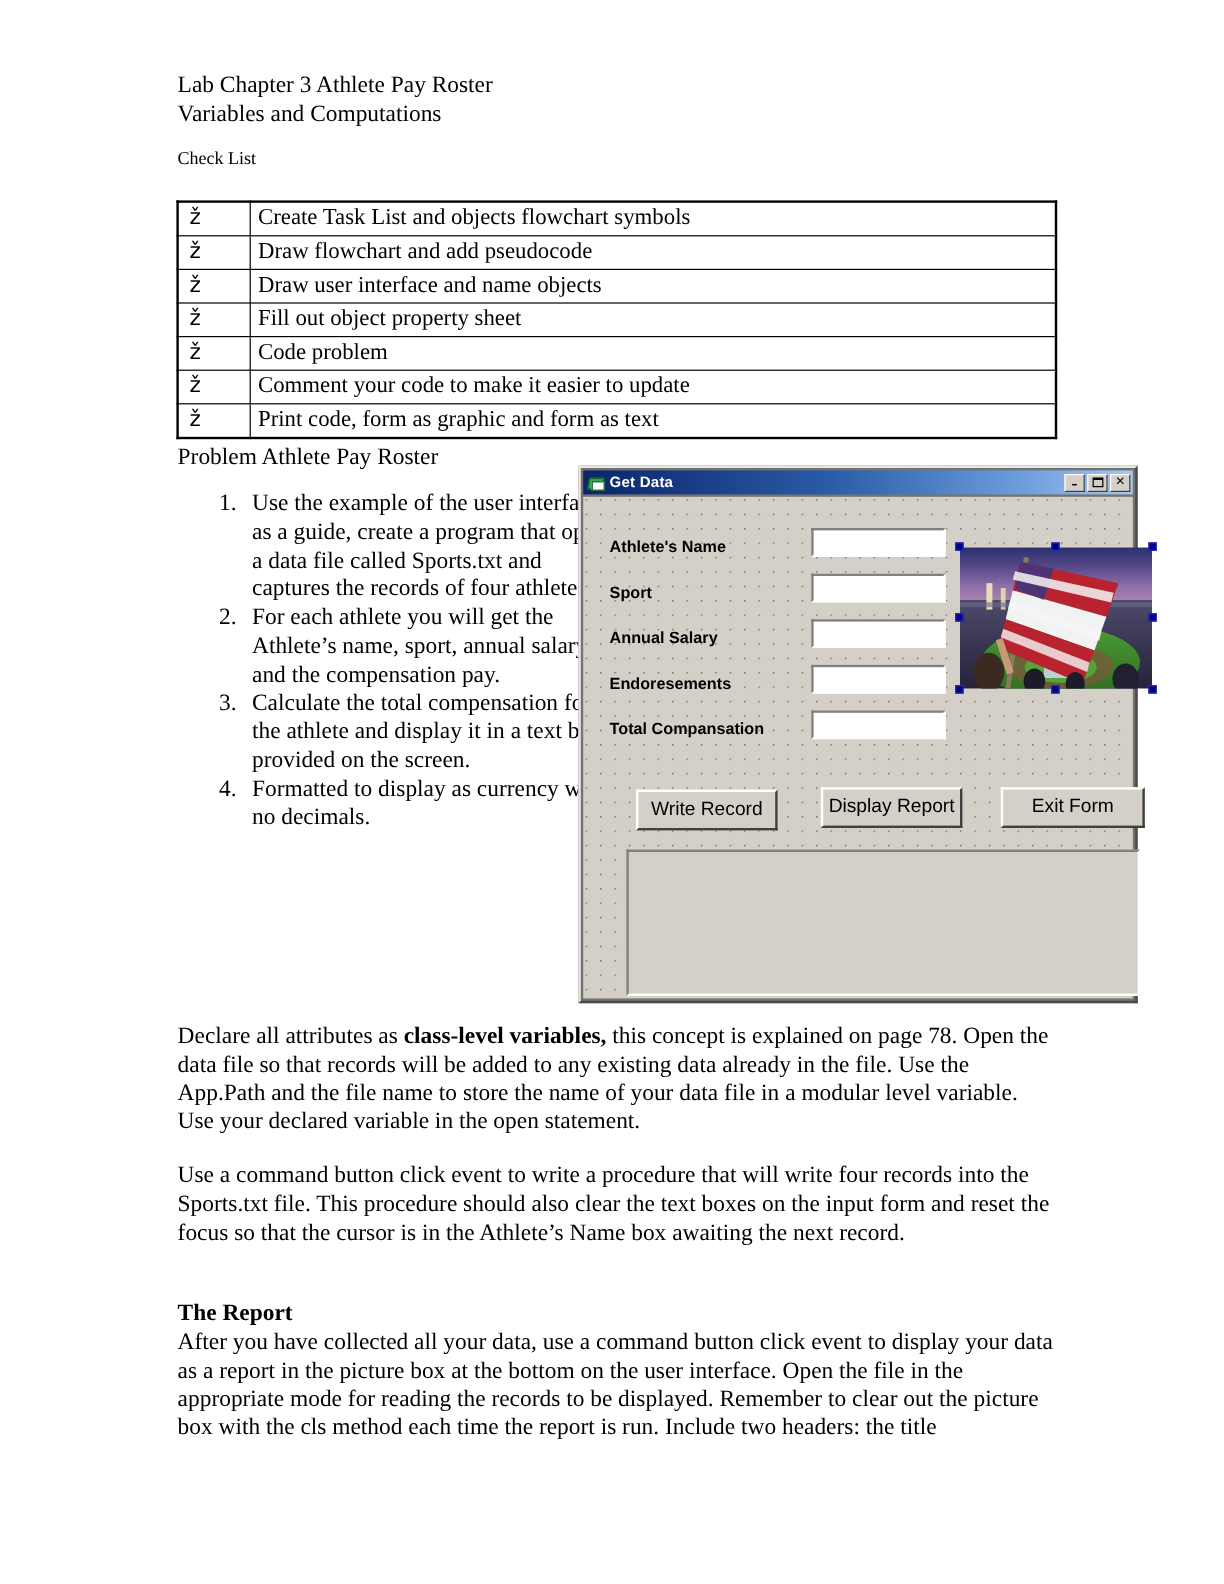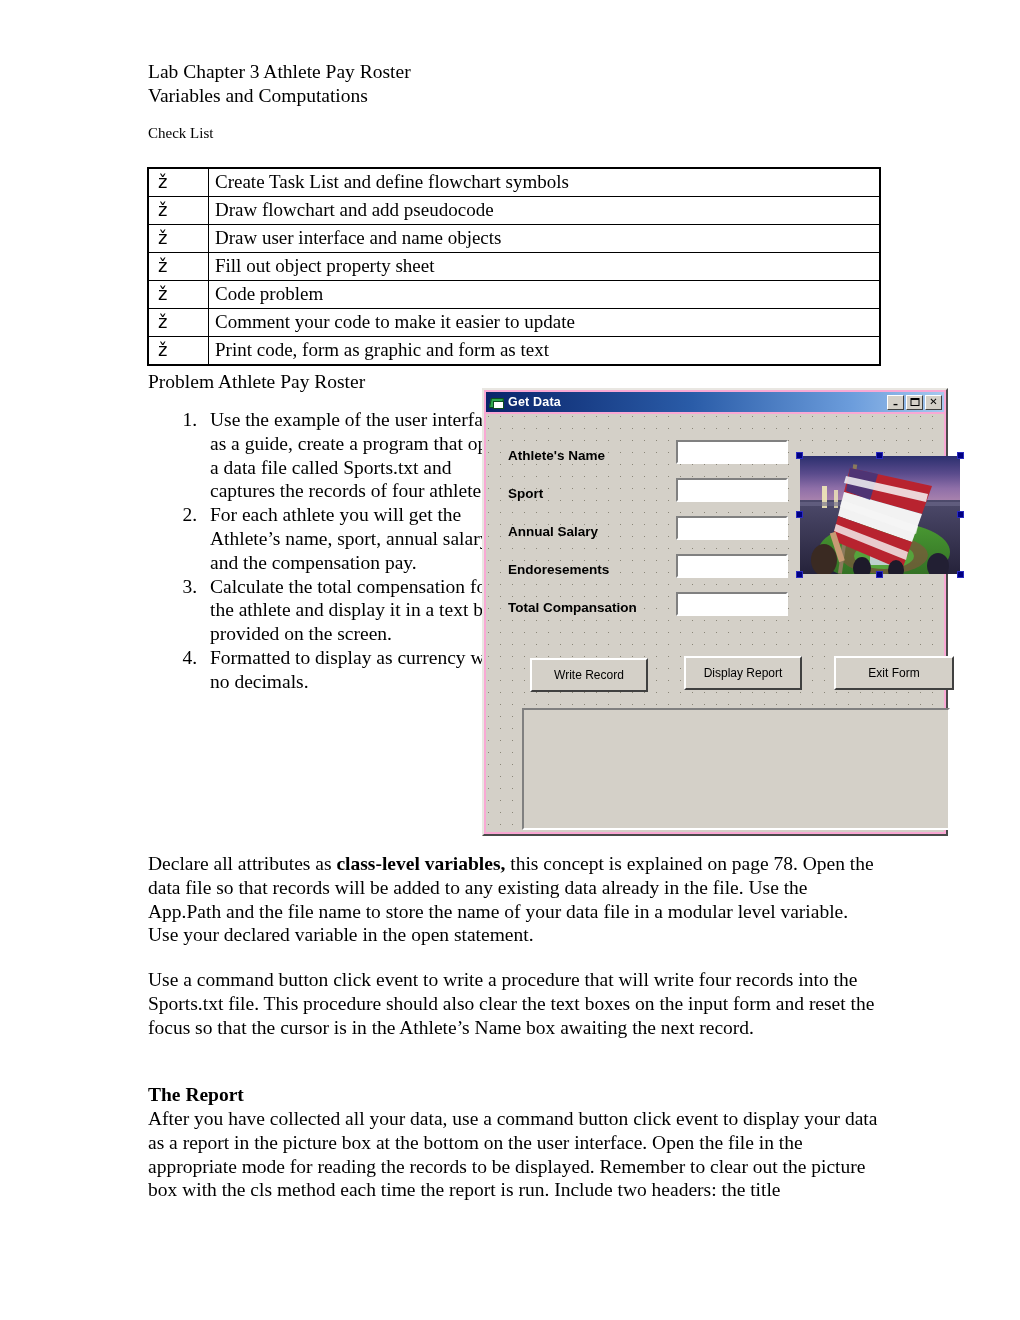--- a/index.html
+++ b/index.html
@@ -90,21 +90,21 @@
   }
   .steps b { font-weight: normal; }
 
   
   .vbform {
     position: absolute;
     left: 482px;
     top: 388px;
     width: 466px;
     height: 448px;
-    background: #f9a8d4;
+    background: #737373;
     border-left: 2px solid #e9e7e2;
     border-top: 2px solid #e9e7e2;
     border-right: 2px solid #4a4a4a;
     border-bottom: 2px solid #4a4a4a;
     box-sizing: border-box;
     font-family: "Liberation Sans", sans-serif;
   }
   .vb-titlebar {
     position: relative;
     height: 20px;
@@ -204,21 +204,21 @@
   }
   .vb-button {
     position: absolute;
     background: #d4d0c8;
     border-left: 2px solid #ffffff;
     border-top: 2px solid #ffffff;
     border-right: 2px solid #404040;
     border-bottom: 2px solid #404040;
     box-sizing: border-box;
     font-family: "Liberation Sans", sans-serif;
-    font-size: 12px;
+    font-size: 16px;
     color: #000;
     display: flex;
     align-items: center;
     justify-content: center;
   }
   .vb-picturebox {
     position: absolute;
     background: #d4d0c8;
     border-left: 2px solid #808080;
     border-top: 2px solid #808080;
@@ -266,21 +266,21 @@
     <div>Lab Chapter 3 Athlete Pay Roster</div>
     <div>Variables and Computations</div>
   </div>
 
   <div class="checklist-title">Check List</div>
 
   <table class="checklist">
     <tbody>
       <tr>
         <td class="mark">ž</td>
-        <td>Create Task List and define flowchart symbols</td>
+        <td>Create Task List and objects flowchart symbols</td>
       </tr>
       <tr>
         <td class="mark">ž</td>
         <td>Draw flowchart and add pseudocode</td>
       </tr>
       <tr>
         <td class="mark">ž</td>
         <td>Draw user interface and name objects</td>
       </tr>
       <tr>

